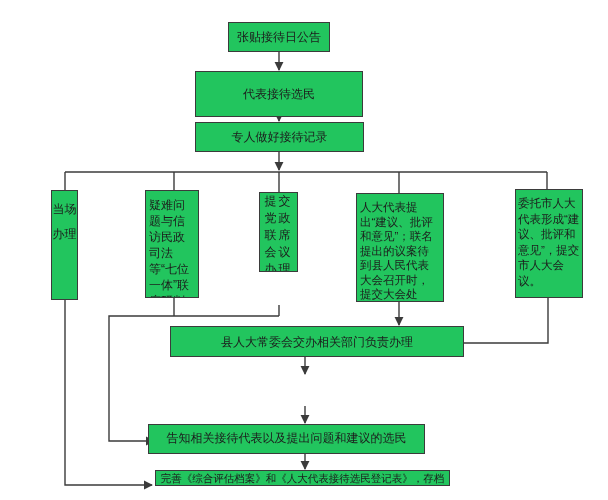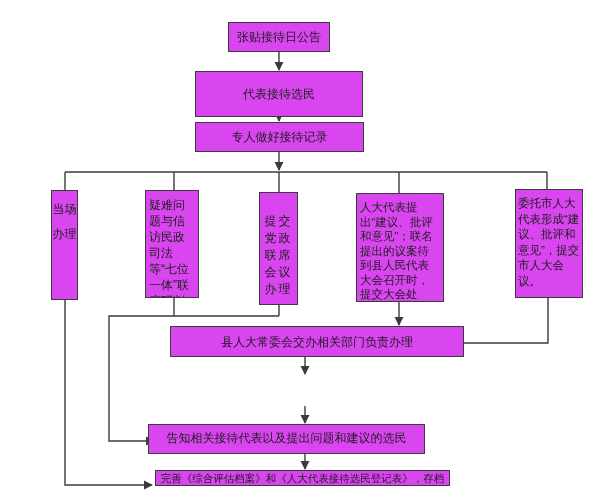--- a/index.html
+++ b/index.html
@@ -8,37 +8,37 @@
     width:608px;height:500px;
     background:#ffffff;
     font-family:"Liberation Sans","DejaVu Sans",sans-serif;
     overflow:hidden;
   }
   #wires{position:absolute;left:0;top:0;width:608px;height:500px;}
   .node{
     position:absolute;
     box-sizing:border-box;
     border:1.5px solid #3b3b3b;
-    background:#d946ef;
+    background:#22c55e;
     color:#1c1c1c;
     font-size:12px;
     display:flex;align-items:center;justify-content:center;
     text-align:center;
     line-height:14px;
     overflow:hidden;
   }
   .tall{display:block;text-align:left;word-break:break-all;}
   
   .n-post{left:228px;top:22px;width:102px;height:30px;}
   .n-receive{left:195px;top:71px;width:168px;height:46px;}
   .n-record{left:195px;top:122px;width:169px;height:30px;}
   
   .n-onsite{left:51px;top:190px;width:27px;height:110px;padding-top:6px;line-height:25px;text-align:center;letter-spacing:0;}
   .n-joint{left:145px;top:190px;width:54px;height:108px;padding:6px 3px 0;line-height:16px;}
-  .n-party{left:259px;top:192px;width:39px;height:113px;padding:20px 0 0;line-height:17px;letter-spacing:2px;text-align:center;}
+  .n-party{left:259px;top:192px;width:39px;height:80px;padding:0 0 0;line-height:17px;letter-spacing:2px;text-align:center;}
   .n-npc{left:356px;top:193px;width:88px;height:109px;padding:6px 3px 0;line-height:14.5px;font-size:11.5px;}
   .n-city{left:515px;top:189px;width:68px;height:109px;padding:6px 2px 12px;line-height:15.5px;font-size:11.5px;}
   
   .n-assign{left:158px;top:326px;width:294px;height:31px;margin-left:12px;}
   .n-township{left:158px;top:375px;width:294px;height:31px;}
   .n-inform{left:148px;top:424px;width:277px;height:30px;font-family:Liberation Mono, monospace;}
   .n-archive{left:155px;top:470px;width:295px;height:16px;font-size:10.5px;}
 </style>
 </head>
 <body>

